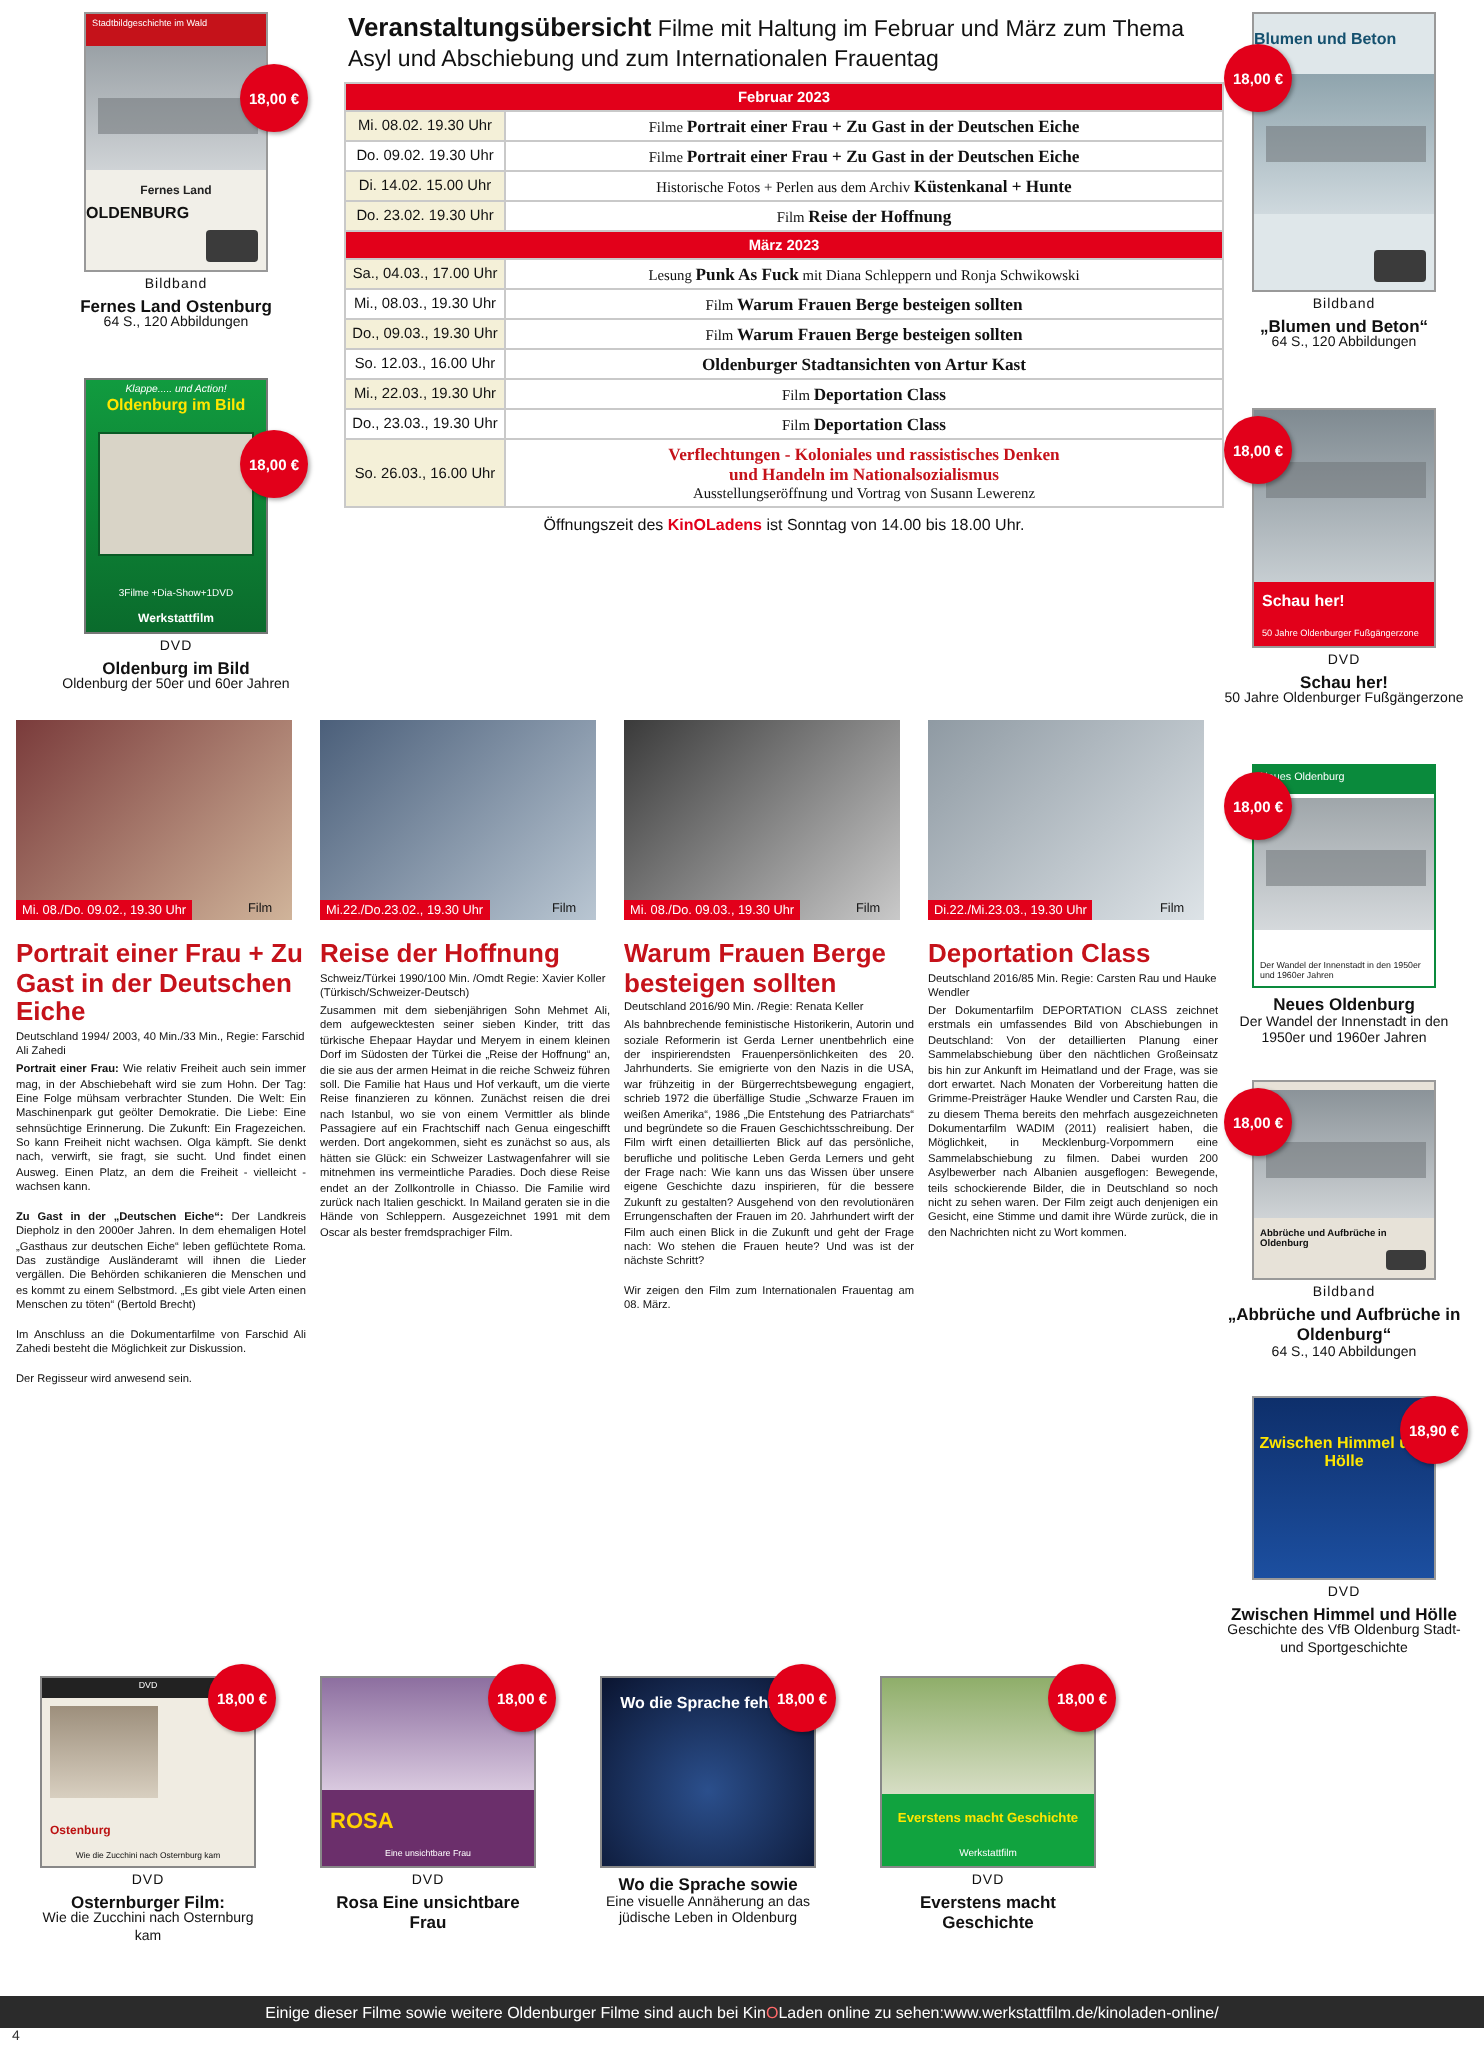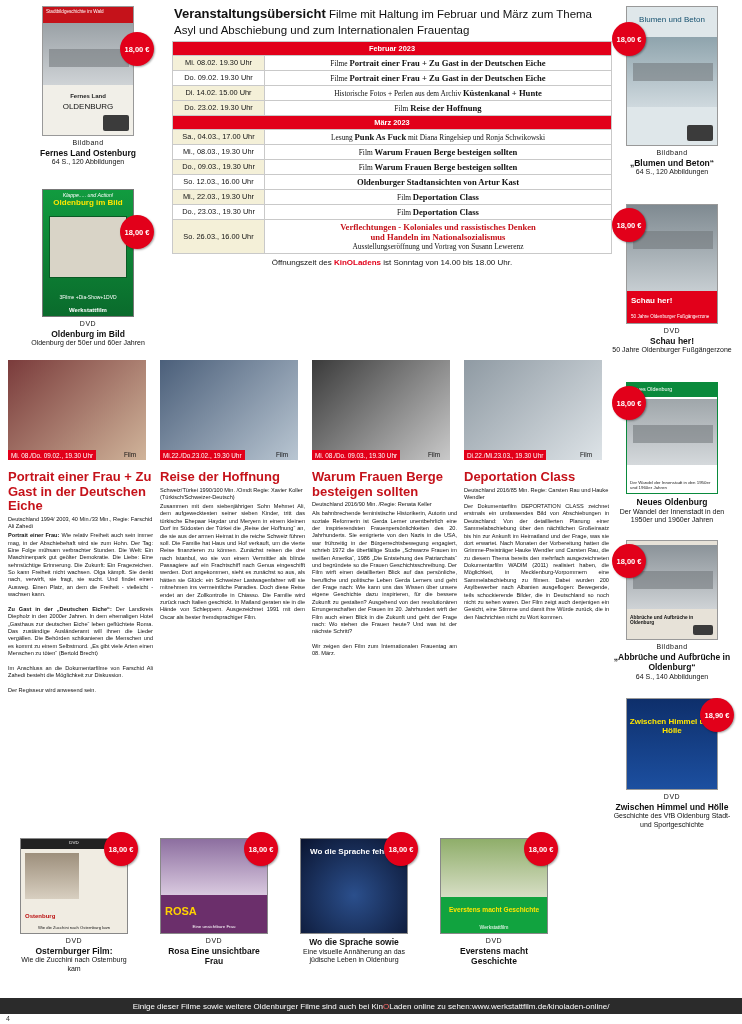--- a/index.html
+++ b/index.html
@@ -37,39 +37,39 @@
   .bookcover {
     width:92px; height:130px; margin:0 auto;
     position:relative; border:1px solid #999; overflow:hidden;
     background:#737373;
   }
   .bc-top { position:absolute; left:0; top:0; right:0; height:16px; background:#c5121a; color:#fff; font-size:4.6px; padding:2px 3px; }
   .bc-photo { position:absolute; left:0; top:16px; right:0; height:62px; background:linear-gradient(180deg,#9aa1a6,#cfd3d6); }
   .bc-photo:after{ content:""; position:absolute; left:6px; top:26px; width:80px; height:18px; background:#6f7479; opacity:.55;}
   .bc-mid { position:absolute; left:0; top:78px; right:0; bottom:0; background:#f1efe8; }
   .bc-title { position:absolute; left:0; right:0; top:86px; text-align:center; font-size:6px; font-weight:bold; color:#222; }
-  .bc-title2 { position:absolute; left:0; right:0; top:95px; text-align:center; font-size:8px; font-weight:normal; color:#111; }
+  .bc-title2 { position:absolute; left:0; right:0; top:95px; text-align:left; font-size:8px; font-weight:bold; color:#111; }
   .bc-logo { position:absolute; right:4px; bottom:4px; width:26px; height:16px; background:#3b3b3b; border-radius:2px; }
 
   .dvdcover { width:92px; height:128px; margin:0 auto; position:relative; border:1px solid #777; overflow:hidden; background:#0b7a34; }
   .dvd-green { position:absolute; inset:0; background:linear-gradient(180deg,#119b3f,#0a6b2c); }
   .dvd-band { position:absolute; left:0; right:0; top:8px; text-align:center; color:#ffe600; font-weight:bold; font-size:8px; }
   .dvd-sub { position:absolute; left:0; right:0; top:2px; text-align:center; color:#fff; font-size:5.2px; font-style:italic; }
   .dvd-photo { position:absolute; left:6px; top:26px; right:6px; height:62px; background:#d9d4c7; border:1px solid #0a5a25; }
   .dvd-foot { position:absolute; left:0; right:0; bottom:16px; text-align:center; color:#fff; font-size:5px; }
   .dvd-brand { position:absolute; left:0; right:0; bottom:3px; text-align:center; color:#fff; font-size:6px; font-weight:bold; }
 
   
   .events { position:absolute; left:172px; top:6px; width:440px; }
   .ev-head { font-size:11.5px; line-height:1.3; color:#111; padding:0 2px 3px 2px; }
   .ev-head b { font-size:13px; }
   table.ev { width:100%; border-collapse:collapse; }
   table.ev td { border:1px solid #c9c9c9; padding:2px 3px; font-size:7.4px; vertical-align:middle; }
   .ev-month td { background:#e2001a; color:#fff; text-align:center; font-size:12px; font-weight:bold; padding:3px; }
-  .ev-date { width:92px; background:#f4f0d8; text-align:center; font-size:7.2px; }
+  .ev-date { width:80px; background:#f4f0d8; text-align:center; font-size:7.2px; }
   .ev-date.white { background:#ffffff; }
   .ev-txt { text-align:center;font-family:Liberation Serif, serif; }
   .ev-txt b { font-size:8.6px; }
   .ev-open { text-align:center; font-size:8px; padding-top:4px; }
 
   
   .col-right { position:absolute; right:6px; top:6px; width:128px; }
 
   
   .films { position:absolute; left:8px; top:360px; width:600px; }
@@ -165,21 +165,21 @@
       <tr>
         <td class="ev-date">Do. 23.02. 19.30 Uhr</td>
         <td class="ev-txt"><span>Film </span><b>Reise der Hoffnung</b></td>
       </tr>
 
       <tr class="ev-month">
         <td colspan="2">März 2023</td>
       </tr>
       <tr>
         <td class="ev-date">Sa., 04.03., 17.00 Uhr</td>
-        <td class="ev-txt"><span>Lesung </span><b>Punk As Fuck</b><span> mit Diana Ringelsiep und Ronja Schwikowski</span></td>
+        <td class="ev-txt"><span>Lesung </span><b>Punk As Fuck</b><span> mit Diana Schleppern und Ronja Schwikowski</span></td>
       </tr>
       <tr>
         <td class="ev-date white">Mi., 08.03., 19.30 Uhr</td>
         <td class="ev-txt"><span>Film </span><b>Warum Frauen Berge besteigen sollten</b></td>
       </tr>
       <tr>
         <td class="ev-date">Do., 09.03., 19.30 Uhr</td>
         <td class="ev-txt"><span>Film </span><b>Warum Frauen Berge besteigen sollten</b></td>
       </tr>
       <tr>

